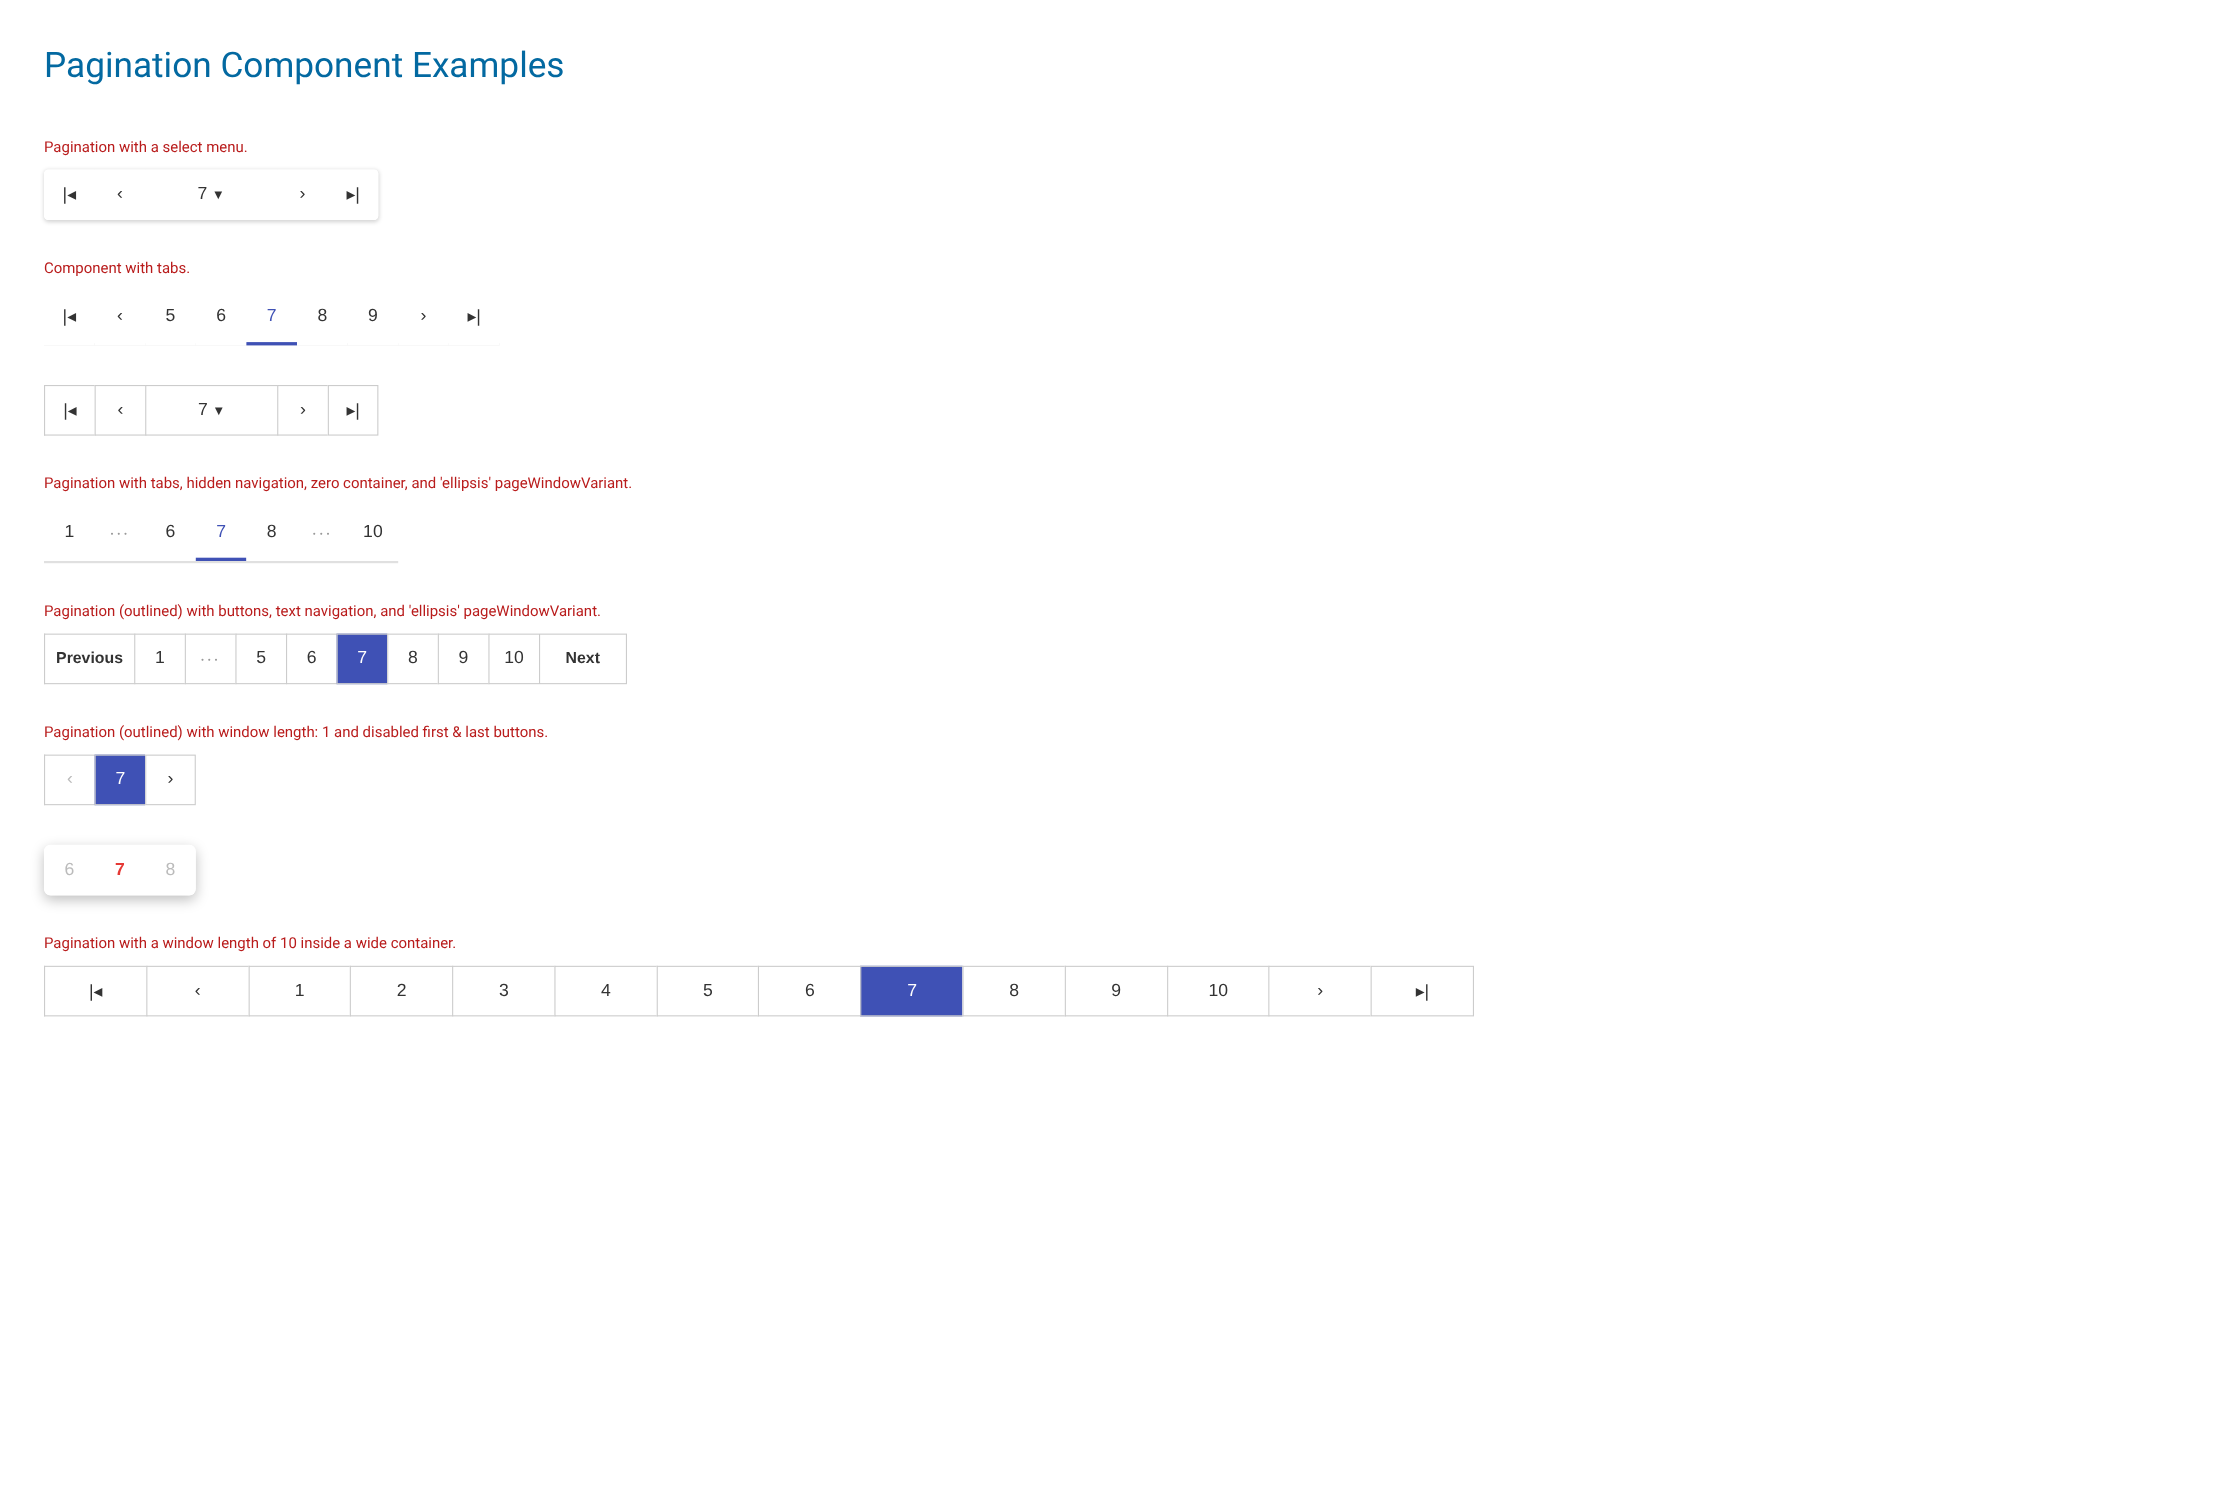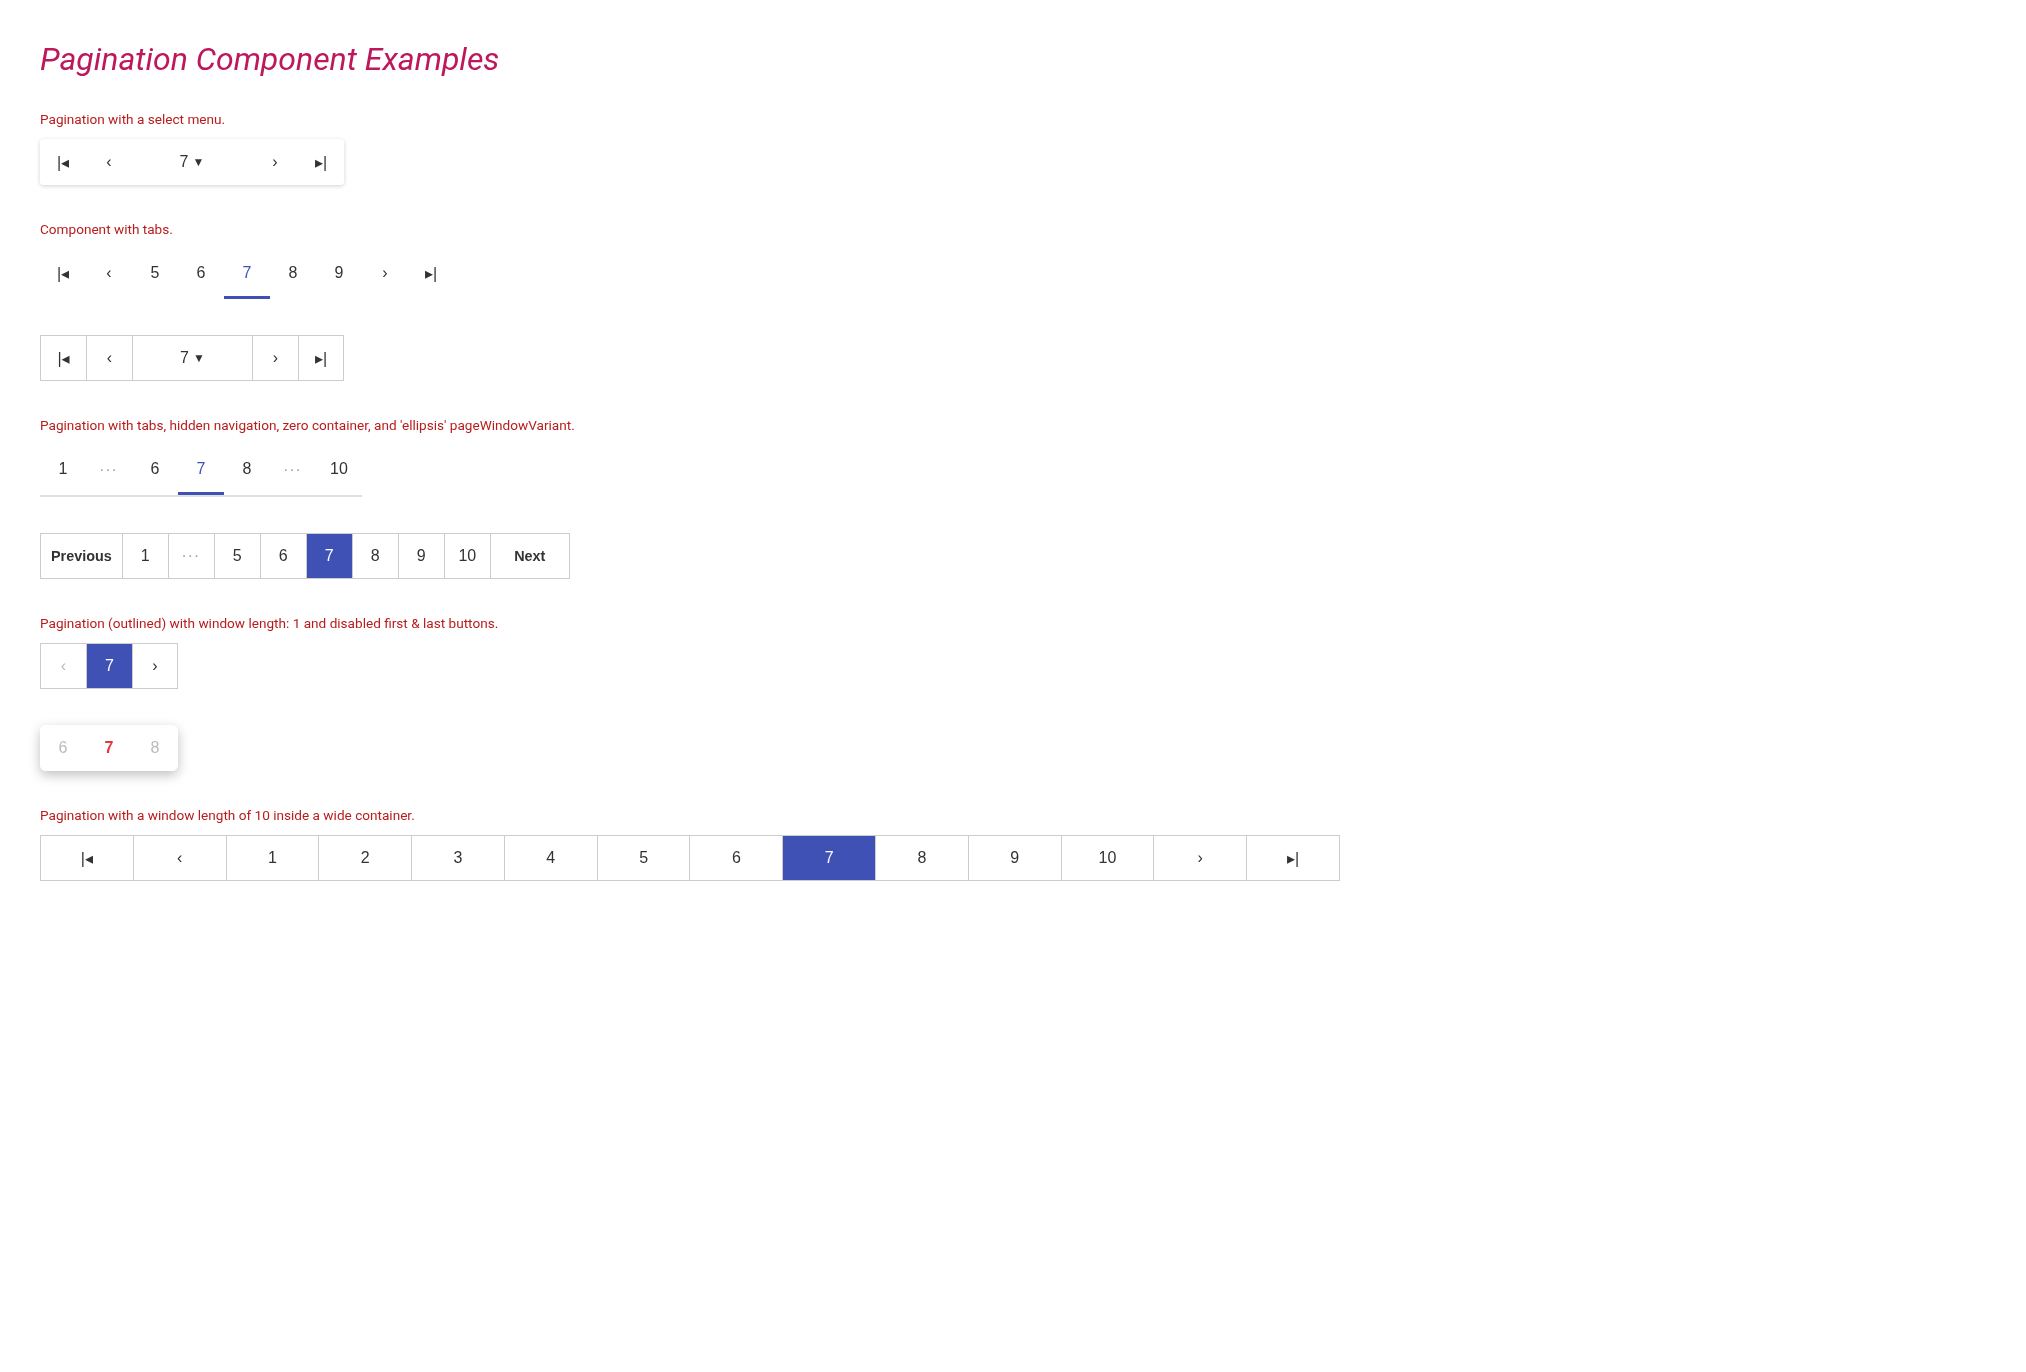--- a/index.html
+++ b/index.html
@@ -6,23 +6,22 @@
     body {
       font-family: -apple-system, BlinkMacSystemFont, 'Segoe UI', Roboto, sans-serif;
       background: #fff;
       color: #333;
       padding: 40px 40px;
     }
 
     h1 {
       font-size: 2rem;
       font-weight: 400;
-      color: #be185d;
-      margin-bottom: 33px;
-      font-style: italic;
+      color: #0369a1;
+      margin-bottom: 48px;
     }
 
     .section-label {
       font-size: 0.85rem;
       color: #b91c1c;
       margin-bottom: 12px;
     }
 
     .pagination-section {
       margin-bottom: 36px;
@@ -229,20 +228,21 @@
     <span class="ellipsis-tabs">···</span>
     <button class="page-btn">6</button>
     <button class="page-btn active">7</button>
     <button class="page-btn">8</button>
     <span class="ellipsis-tabs">···</span>
     <button class="page-btn">10</button>
   </div>
 </div>
 
 <div class="pagination-section">
+  <div class="section-label">Pagination (outlined) with buttons, text navigation, and 'ellipsis' pageWindowVariant.</div>
   <div class="pagination pagination-outlined">
     <button class="page-btn text-btn">Previous</button>
     <button class="page-btn">1</button>
     <span class="ellipsis" style="border:1px solid #ccc; border-right:none;">···</span>
     <button class="page-btn">5</button>
     <button class="page-btn">6</button>
     <button class="page-btn active">7</button>
     <button class="page-btn">8</button>
     <button class="page-btn">9</button>
     <button class="page-btn">10</button>

